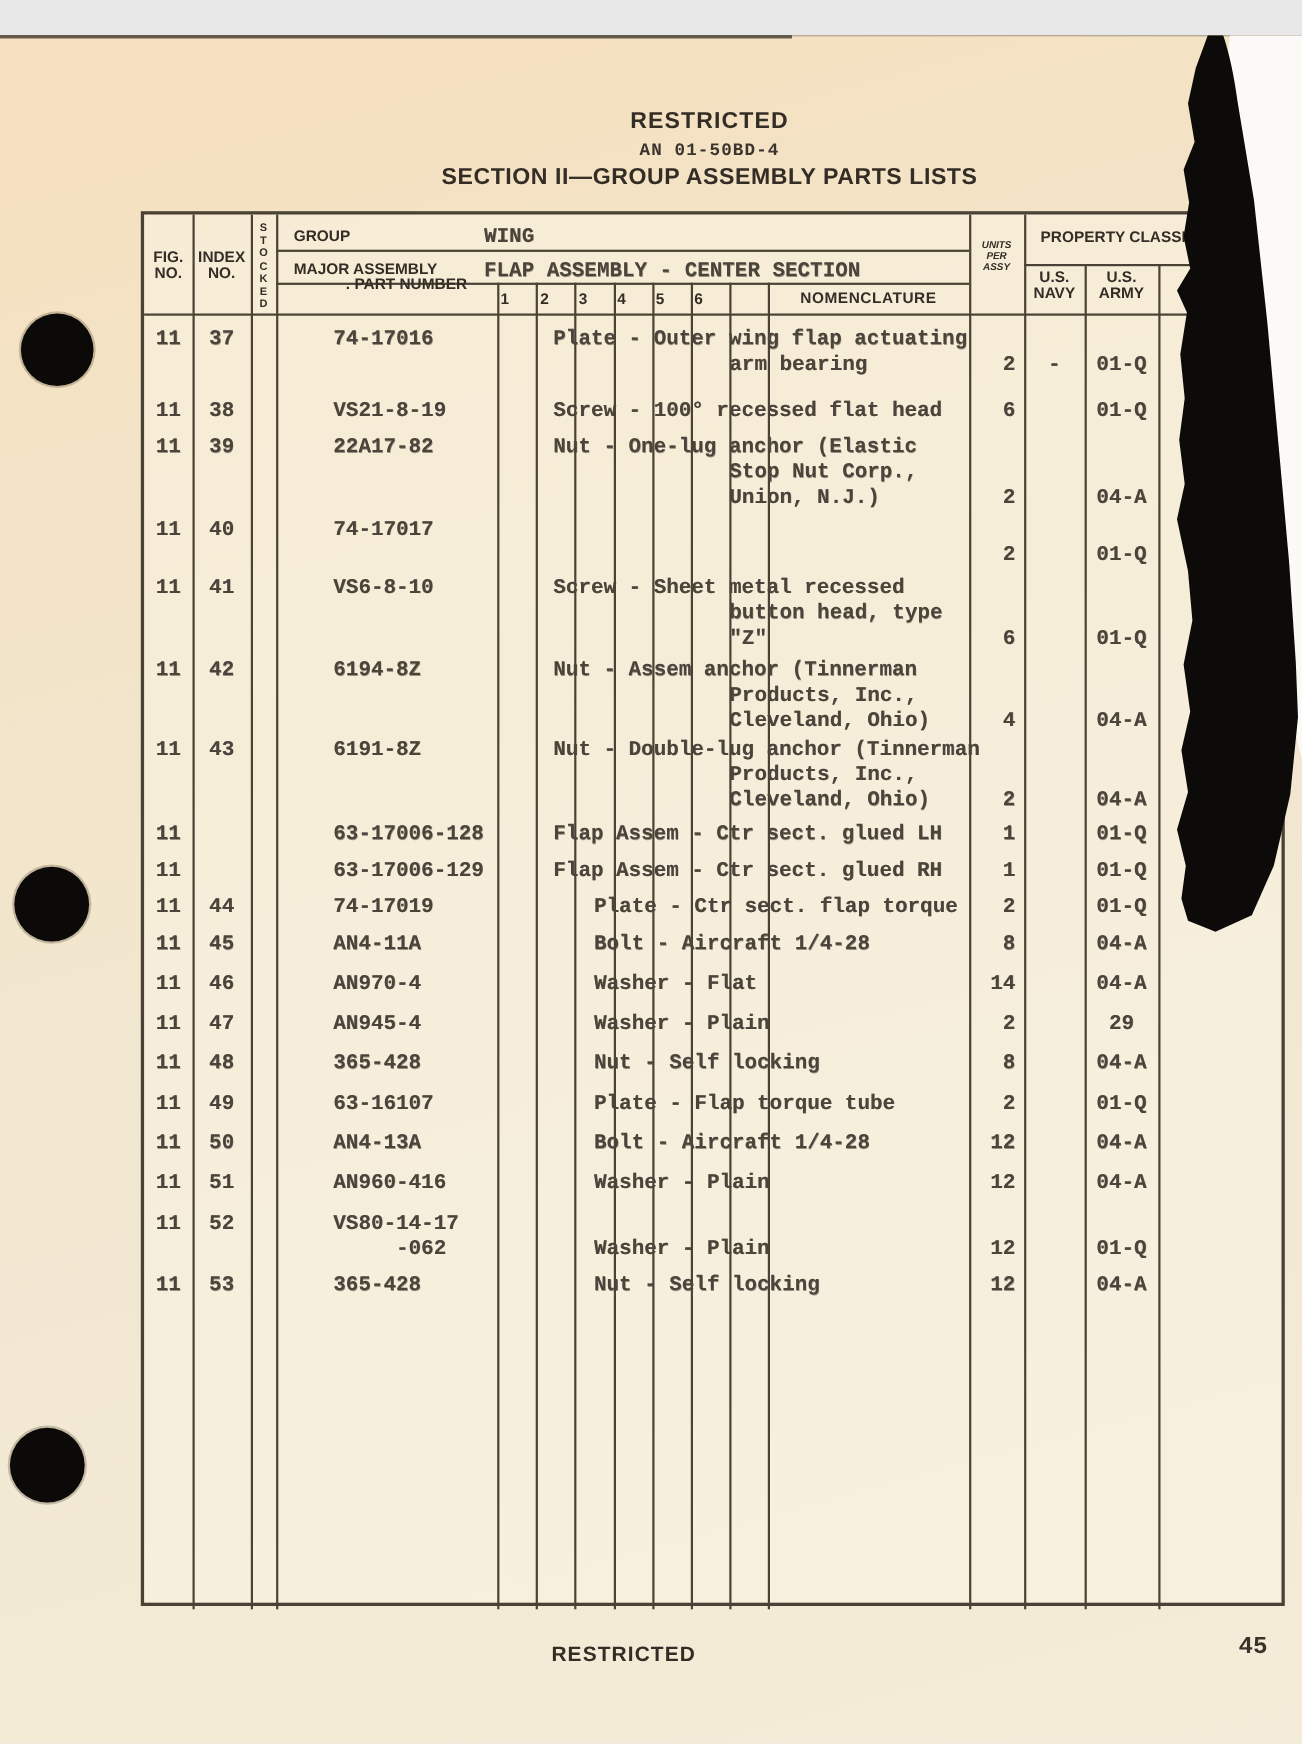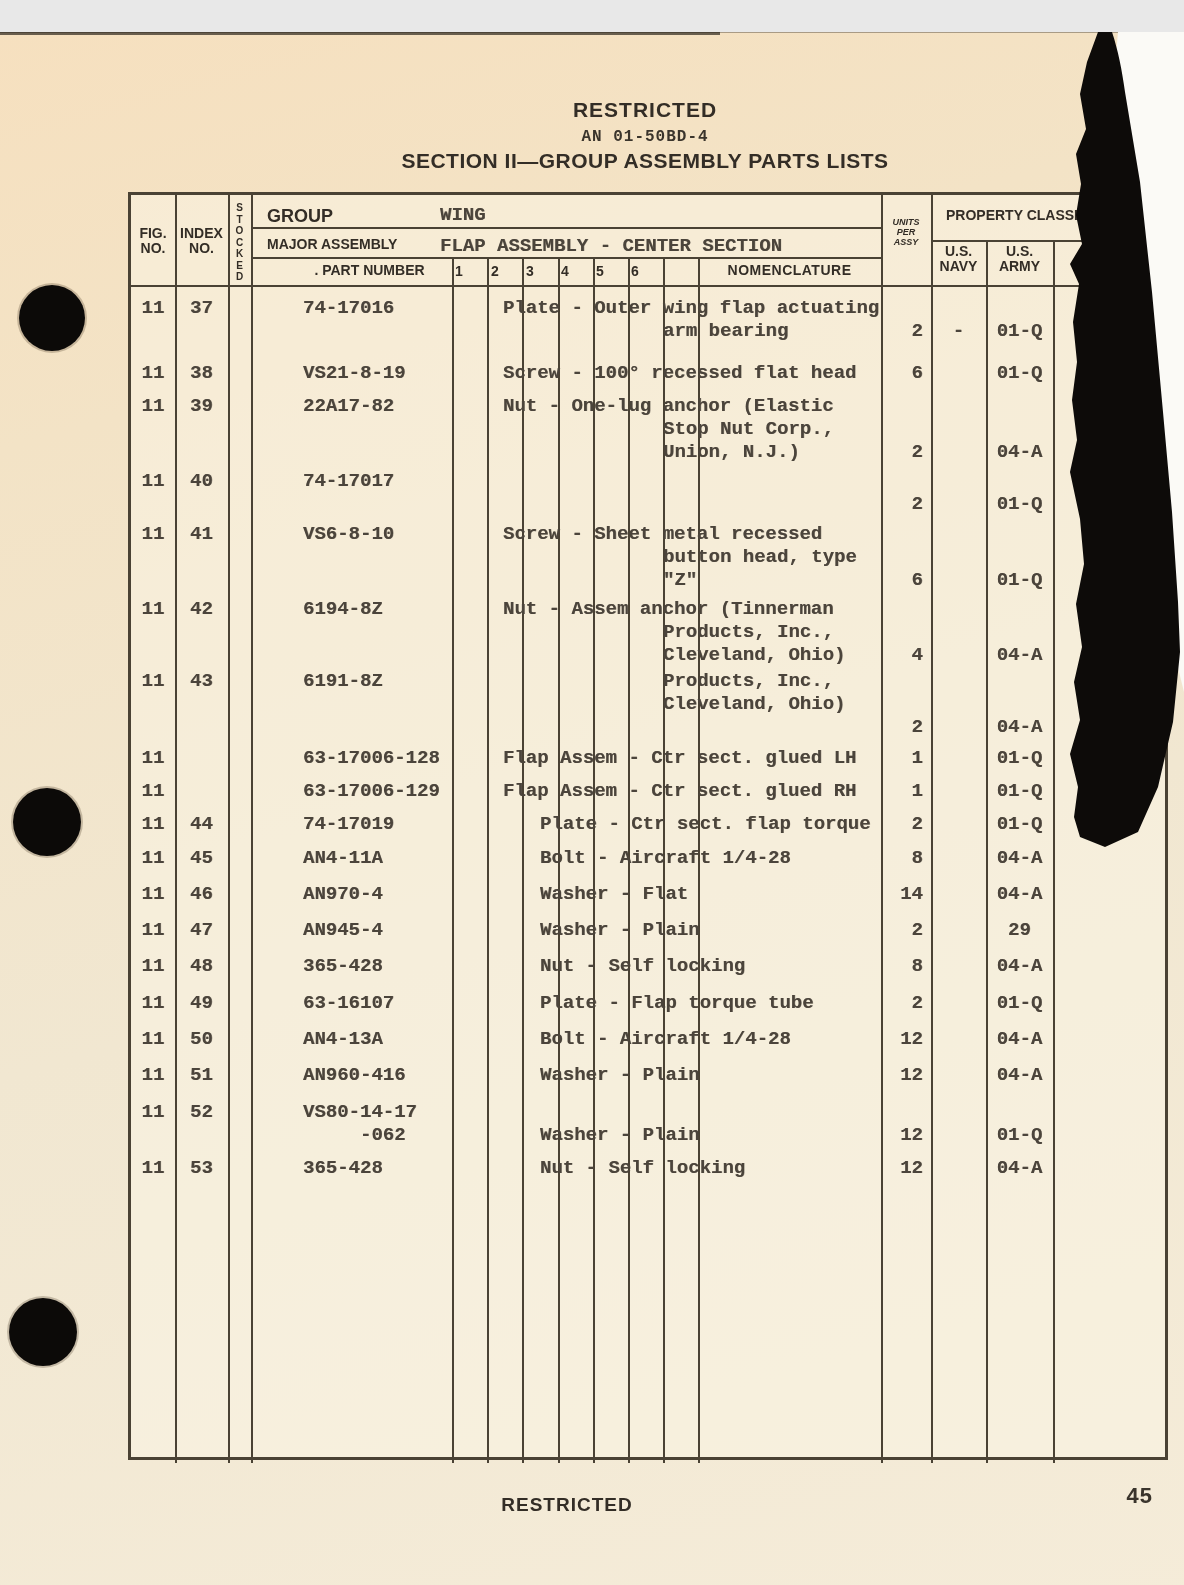--- a/index.html
+++ b/index.html
@@ -34,25 +34,25 @@
     border:3px solid #4a4234;box-sizing:border-box;
     background:rgba(250,244,228,.55);
   }
   .vl{position:absolute;width:2px;background:#4a4234;}
   .hl{position:absolute;height:2px;background:#4a4234;}
 
   .cellhead{position:absolute;font-size:14px;line-height:15px;font-weight:700;color:#332d26;white-space:pre-line;text-align:center;}
   .lbl-fig{left:0px;top:31px;width:44px;}
   .lbl-index{left:44px;top:31px;width:53px;}
   .lbl-stocked{position:absolute;left:97px;top:7px;width:23px;text-align:center;font-size:10px;line-height:11.5px;font-weight:700;color:#332d26;}
-  .lbl-group{position:absolute;left:136px;top:11px;font-size:18px;font-weight:700;color:#332d26;}
+  .lbl-group{position:absolute;left:136px;top:11px;font-size:14px;font-weight:700;color:#332d26;}
   .lbl-major{position:absolute;left:136px;top:41px;font-size:14px;font-weight:700;color:#332d26;}
   .val-group{position:absolute;left:309px;top:9px;}
   .val-major{position:absolute;left:309px;top:40px;}
-  .lbl-part{left:120px;top:68px;width:237px;}
+  .lbl-part{left:120px;top:56px;width:237px;}
   .lbl-nom{left:567px;top:68px;width:183px;letter-spacing:.5px;}
   .colnum{position:absolute;top:68px;width:20px;text-align:center;font-size:14px;font-weight:700;color:#332d26;}
   .lbl-units{position:absolute;left:750px;top:22px;width:50px;text-align:center;font-size:9px;line-height:10px;font-weight:700;color:#332d26;white-space:pre-line;font-style:italic;}
   .lbl-prop{position:absolute;left:815px;top:12px;width:230px;font-size:14px;font-weight:700;color:#332d26;white-space:nowrap;}
   .lbl-navy{left:800px;top:49px;width:55px;}
   .lbl-army{left:855px;top:49px;width:67px;}
 
   
   .type, .val-group, .val-mono{
     font-family:"Liberation Mono","DejaVu Sans Mono",monospace;
@@ -211,21 +211,21 @@
           <span class="idx">42</span>
           <div class="part"><div>6194-8Z</div></div>
           <div class="desc"><div>Nut - Assem anchor (Tinnerman</div><div class="cont">Products, Inc.,</div><div class="cont">Cleveland, Ohio)</div></div>
           <span class="units">4</span>
           <span class="army">04-A</span>
         </div>
         <div class="row vb" style="top: 475px; height: 69px;">
           <span class="fig">11</span>
           <span class="idx">43</span>
           <div class="part"><div>6191-8Z</div></div>
-          <div class="desc"><div class="cont">Products, Inc.,</div><div class="cont">Cleveland, Ohio)</div></div>
+          <div class="desc"><div>Nut - Double-lug anchor (Tinnerman</div><div class="cont">Products, Inc.,</div><div class="cont">Cleveland, Ohio)</div></div>
           <span class="units">2</span>
           <span class="army">04-A</span>
         </div>
         <div class="row" style="top: 552px; height: 23px;">
           <span class="fig">11</span>
           <div class="part"><div>63-17006-128</div></div>
           <div class="desc"><div>Flap Assem - Ctr sect. glued LH</div></div>
           <span class="units">1</span>
           <span class="army">01-Q</span>
         </div>

